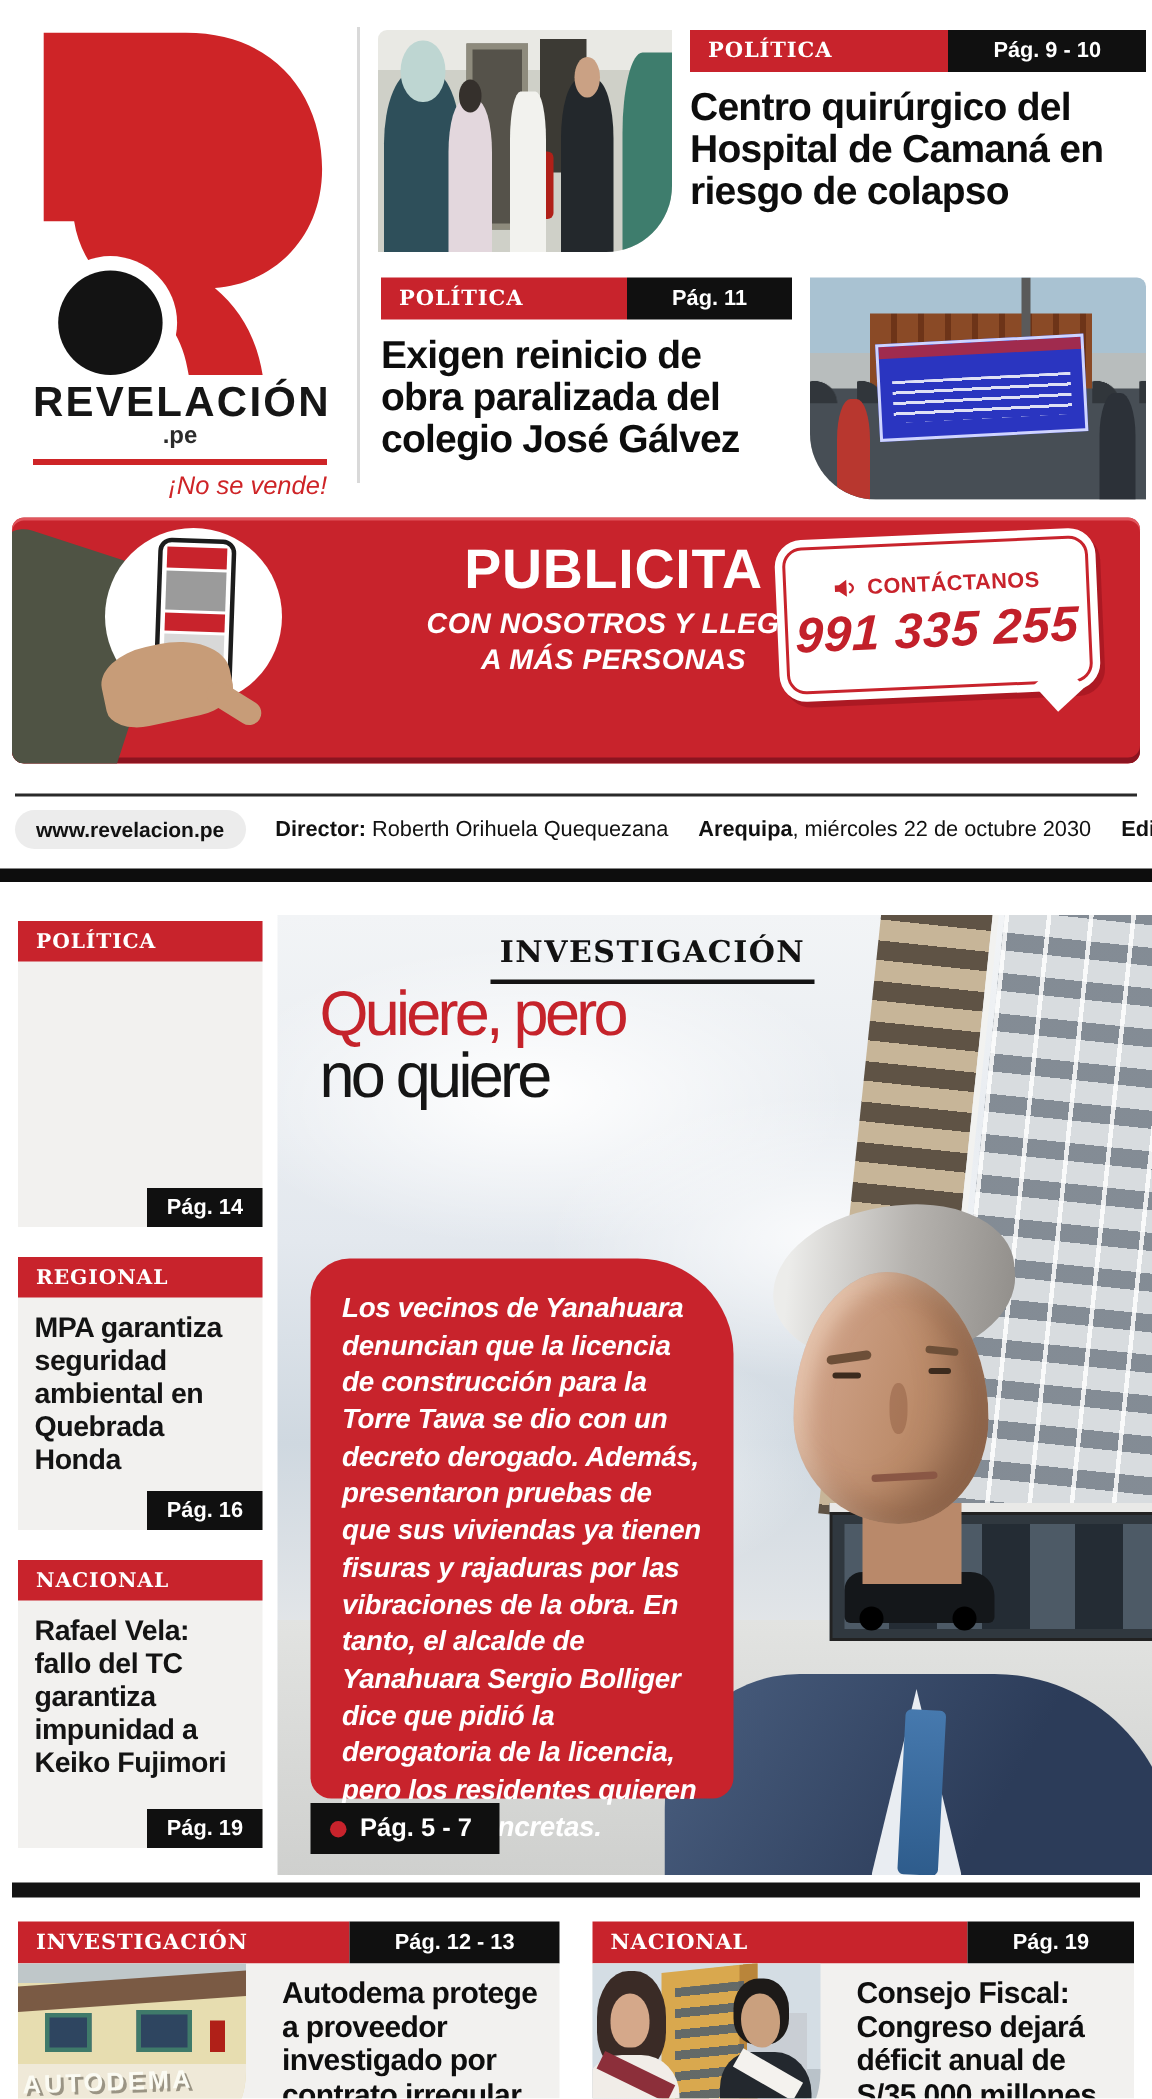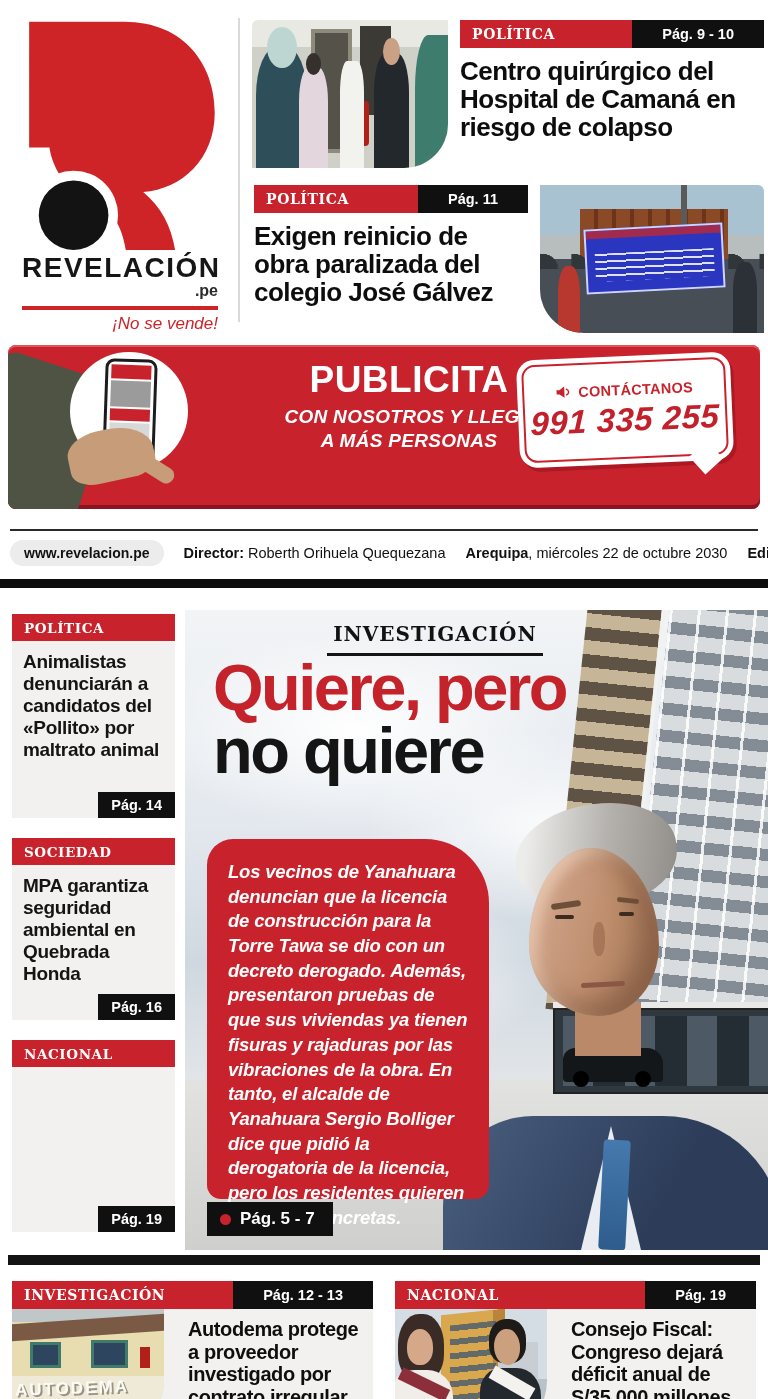--- a/index.html
+++ b/index.html
@@ -10,21 +10,21 @@
   body{width:768px; font-family:"Liberation Sans",sans-serif; color:#111;}
   .page{position:relative; width:768px; height:1399px; overflow:hidden; background:#fff;}
 
   
   .header{display:flex; height:340px;}
   .logo-col{width:240px; flex:0 0 240px; position:relative;}
   .logo-col:after{content:""; position:absolute; right:0; top:18px; bottom:18px; width:2px; background:#d9d9d9;}
   .logo-wrap{width:196px; margin:18px auto 0;}
   .logo-mark{display:block; width:196px; height:232px;}
   .wordmark{font-weight:800; font-size:28px; letter-spacing:1.5px; color:#161616; margin-top:2px; white-space:nowrap;}
-  .tld{text-align:right; font-weight:700; font-size:16px; color:#2b2b2b; margin-top:-2px;}
+  .tld{text-align:center; font-weight:700; font-size:16px; color:#2b2b2b; margin-top:-2px;}
   .logo-rule{height:4px; background:var(--logo-red); margin-top:6px;}
   .slogan{text-align:right; font-weight:400; font-style:italic; font-size:17px; color:var(--logo-red); margin-top:4px;}
 
   .top-stories{flex:1; padding:20px 4px 0 12px; display:flex; flex-direction:column; gap:17px;}
   .tstory{display:flex; height:148px;}
   .tstory .col{flex:1; display:flex; flex-direction:column;}
   .label-row{display:flex; height:28px; flex:0 0 28px;}
   .sec{background:var(--red); color:#fff; flex:1; display:flex; align-items:center; padding:4px 12px;
        font-family:"DejaVu Serif",serif; font-weight:700; font-size:14px; letter-spacing:.6px;}
   .pg{background:var(--dark); color:#fff; display:flex; align-items:center; justify-content:center;
@@ -151,21 +151,21 @@
      background:linear-gradient(120deg,#4d6283 10%,#33446200 0) , linear-gradient(120deg,#4a5f80,#2c3c59 65%);
      border-radius:90px 120px 0 0;}
   .m-shirt{position:absolute; left:396px; top:516px; width:60px; height:124px; background:#e9edf2;
      clip-path:polygon(50% 0,100% 100%,0 100%);}
   .m-tie{position:absolute; left:416px; top:530px; width:27px; height:110px; transform:rotate(3deg);
      background:linear-gradient(#4679ae,#2e5c8c); border-radius:4px;}
 
   .kicker-wrap{position:absolute; left:50px; top:12px; width:400px; text-align:center;}
   .kicker{display:inline-block; font-family:"DejaVu Serif",serif; font-weight:700; font-size:20px;
      letter-spacing:1px; color:#121212; padding:0 6px 7px; border-bottom:3px solid #141414;}
-  .f-head{position:absolute; left:28px; top:46px; font-weight:700; font-size:65px; line-height:.97; letter-spacing:-2.5px;}
+  .f-head{position:absolute; left:28px; top:46px; font-weight:400; font-size:42px; line-height:.97; letter-spacing:-2.5px;}
   .f-head .r{color:#c5232b; display:block;}
   .f-head .b{color:#151515; display:block;}
   .sum-box{position:absolute; left:22px; top:229px; width:282px; height:360px; background:var(--red);
      border-radius:26px 64px 14px 14px; padding:21px 18px 0 21px;}
   .sum-box p{color:#fff; font-weight:700; font-style:italic; font-size:18.5px; line-height:1.335; letter-spacing:-.2px;}
   .f-pg{position:absolute; left:22px; top:592px; background:var(--dark); color:#fff; display:inline-flex;
      align-items:center; gap:9px; padding:7px 18px 7px 13px; font-weight:700; font-size:17px;}
   .dot{width:11px; height:11px; border-radius:50%; background:#c8232c; display:inline-block;}
 
   
@@ -309,34 +309,34 @@
       <span><b>Edición: Nº 0446</b></span>
     </div>
     <div class="bar-black"></div>
   </div>
 
   <div class="main">
     <div class="sidebar">
       <div class="side-card h-204">
         <div class="sec">POLÍTICA</div>
         <div class="side-body">
-          <div class="side-head">Animalistas denunciarán a candidatos del «Pollito» por maltrato animal</div>
           <div class="side-pg">Pág. 14</div>
         </div>
       </div>
       <div class="side-card h-182">
-        <div class="sec">SOCIEDAD</div>
+        <div class="sec">REGIONAL</div>
         <div class="side-body">
           <div class="side-head">MPA garantiza seguridad ambiental en Quebrada Honda</div>
           <div class="side-pg">Pág. 16</div>
         </div>
       </div>
       <div class="side-card h-192">
         <div class="sec">NACIONAL</div>
         <div class="side-body">
+          <div class="side-head">Rafael Vela: fallo del TC garantiza impunidad a Keiko Fujimori</div>
           <div class="side-pg">Pág. 19</div>
         </div>
       </div>
     </div>
 
     <div class="feature">
       <i class="cloud c1"></i>
       <i class="cloud c2"></i>
       <i class="cloud c3"></i>
       <div class="plaza"></div>

